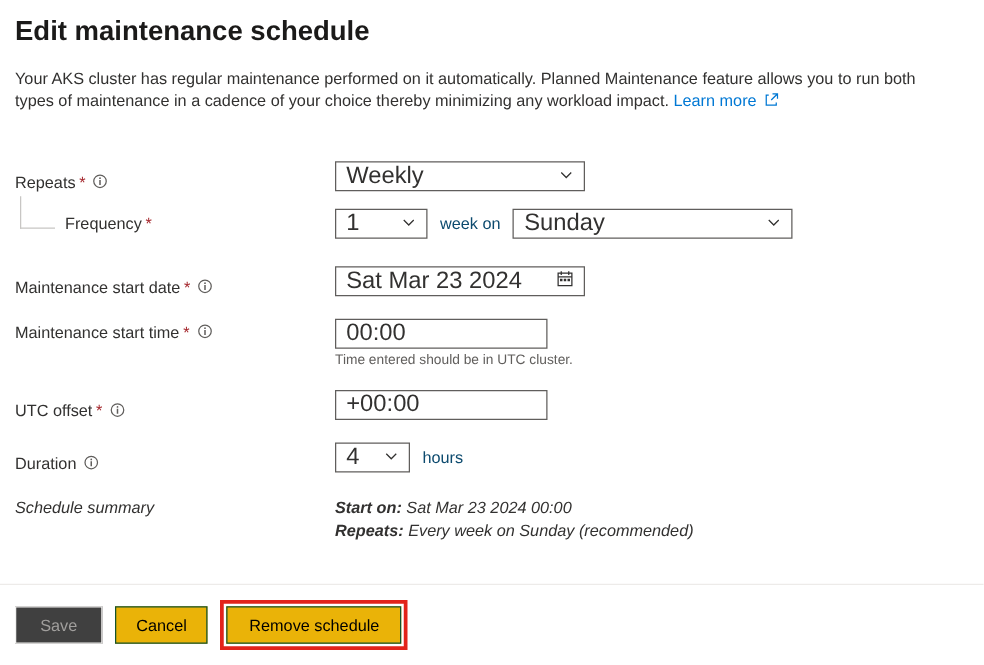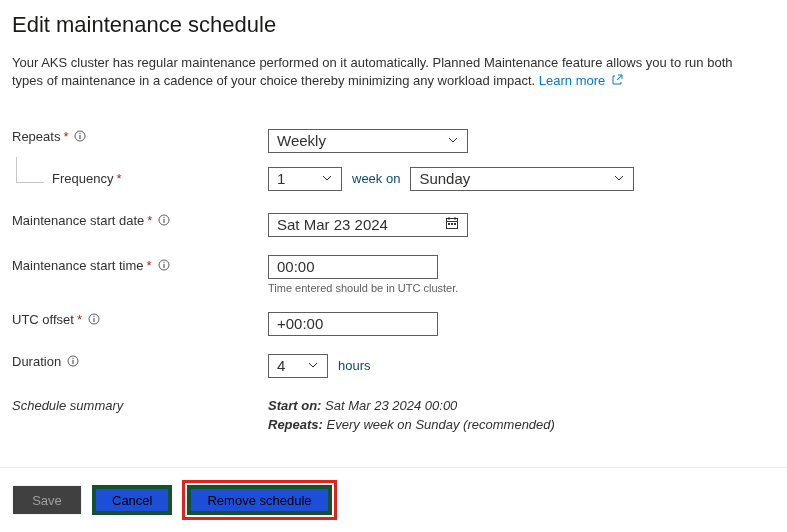--- a/index.html
+++ b/index.html
@@ -8,21 +8,21 @@
       font-size: 13px;
       color: #323130;
       background: #fff;
       width: 787px;
       height: 532px;
       position: relative;
       padding: 12px 12px 0 12px;
     }
     h1 {
       font-size: 22px;
-      font-weight: 400;
+      font-weight: 700;
       margin-bottom: 16px;
       color: #1b1a19;
     }
     .intro {
       font-size: 13px;
       color: #323130;
       line-height: 1.4;
       margin-bottom: 38px;
       max-width: 740px;
     }
@@ -30,21 +30,21 @@
       color: #0078d4;
       text-decoration: none;
     }
     .external-icon {
       display: inline-block;
       margin-left: 2px;
       vertical-align: middle;
     }
     .form-row {
       display: flex;
-      align-items: flex-start;
+      align-items: flex-end;
       margin-bottom: 18px;
     }
     .label-col {
       width: 256px;
       display: flex;
       align-items: center;
       font-size: 13px;
       color: #323130;
     }
     .required {
@@ -60,21 +60,21 @@
     }
     .ctrl-col {
       display: flex;
       align-items: center;
       gap: 10px;
     }
     .select-box, .input-box {
       height: 24px;
       border: 1px solid #605e5c;
       background: #fff;
-      font-size: 15px;
+      font-size: 19px;
       padding: 0 8px;
       display: flex;
       align-items: center;
       justify-content: space-between;
       cursor: pointer;
     }
     .select-box.w200 { width: 200px; }
     .select-box.w74 { width: 74px; }
     .select-box.w240 { width: 224px; }
     .select-box.w60 { width: 60px; }
@@ -124,22 +124,22 @@
       border-top: 1px solid #edebe9;
       padding: 12px;
       display: flex;
       gap: 10px;
       align-items: center;
     }
     .btn {
       height: 30px;
       padding: 0 16px;
       font-size: 13px;
-      border: 4px solid #14532d;
-      background: #1d4ed8;
+      border: 1px solid #14532d;
+      background: #eab308;
       cursor: pointer;
       display: flex;
       align-items: center;
       justify-content: center;
       min-width: 70px;
     }
     .btn.primary-disabled {
       background: #404040;
       border: 1px solid #f3f2f1;
       color: #a19f9d;

